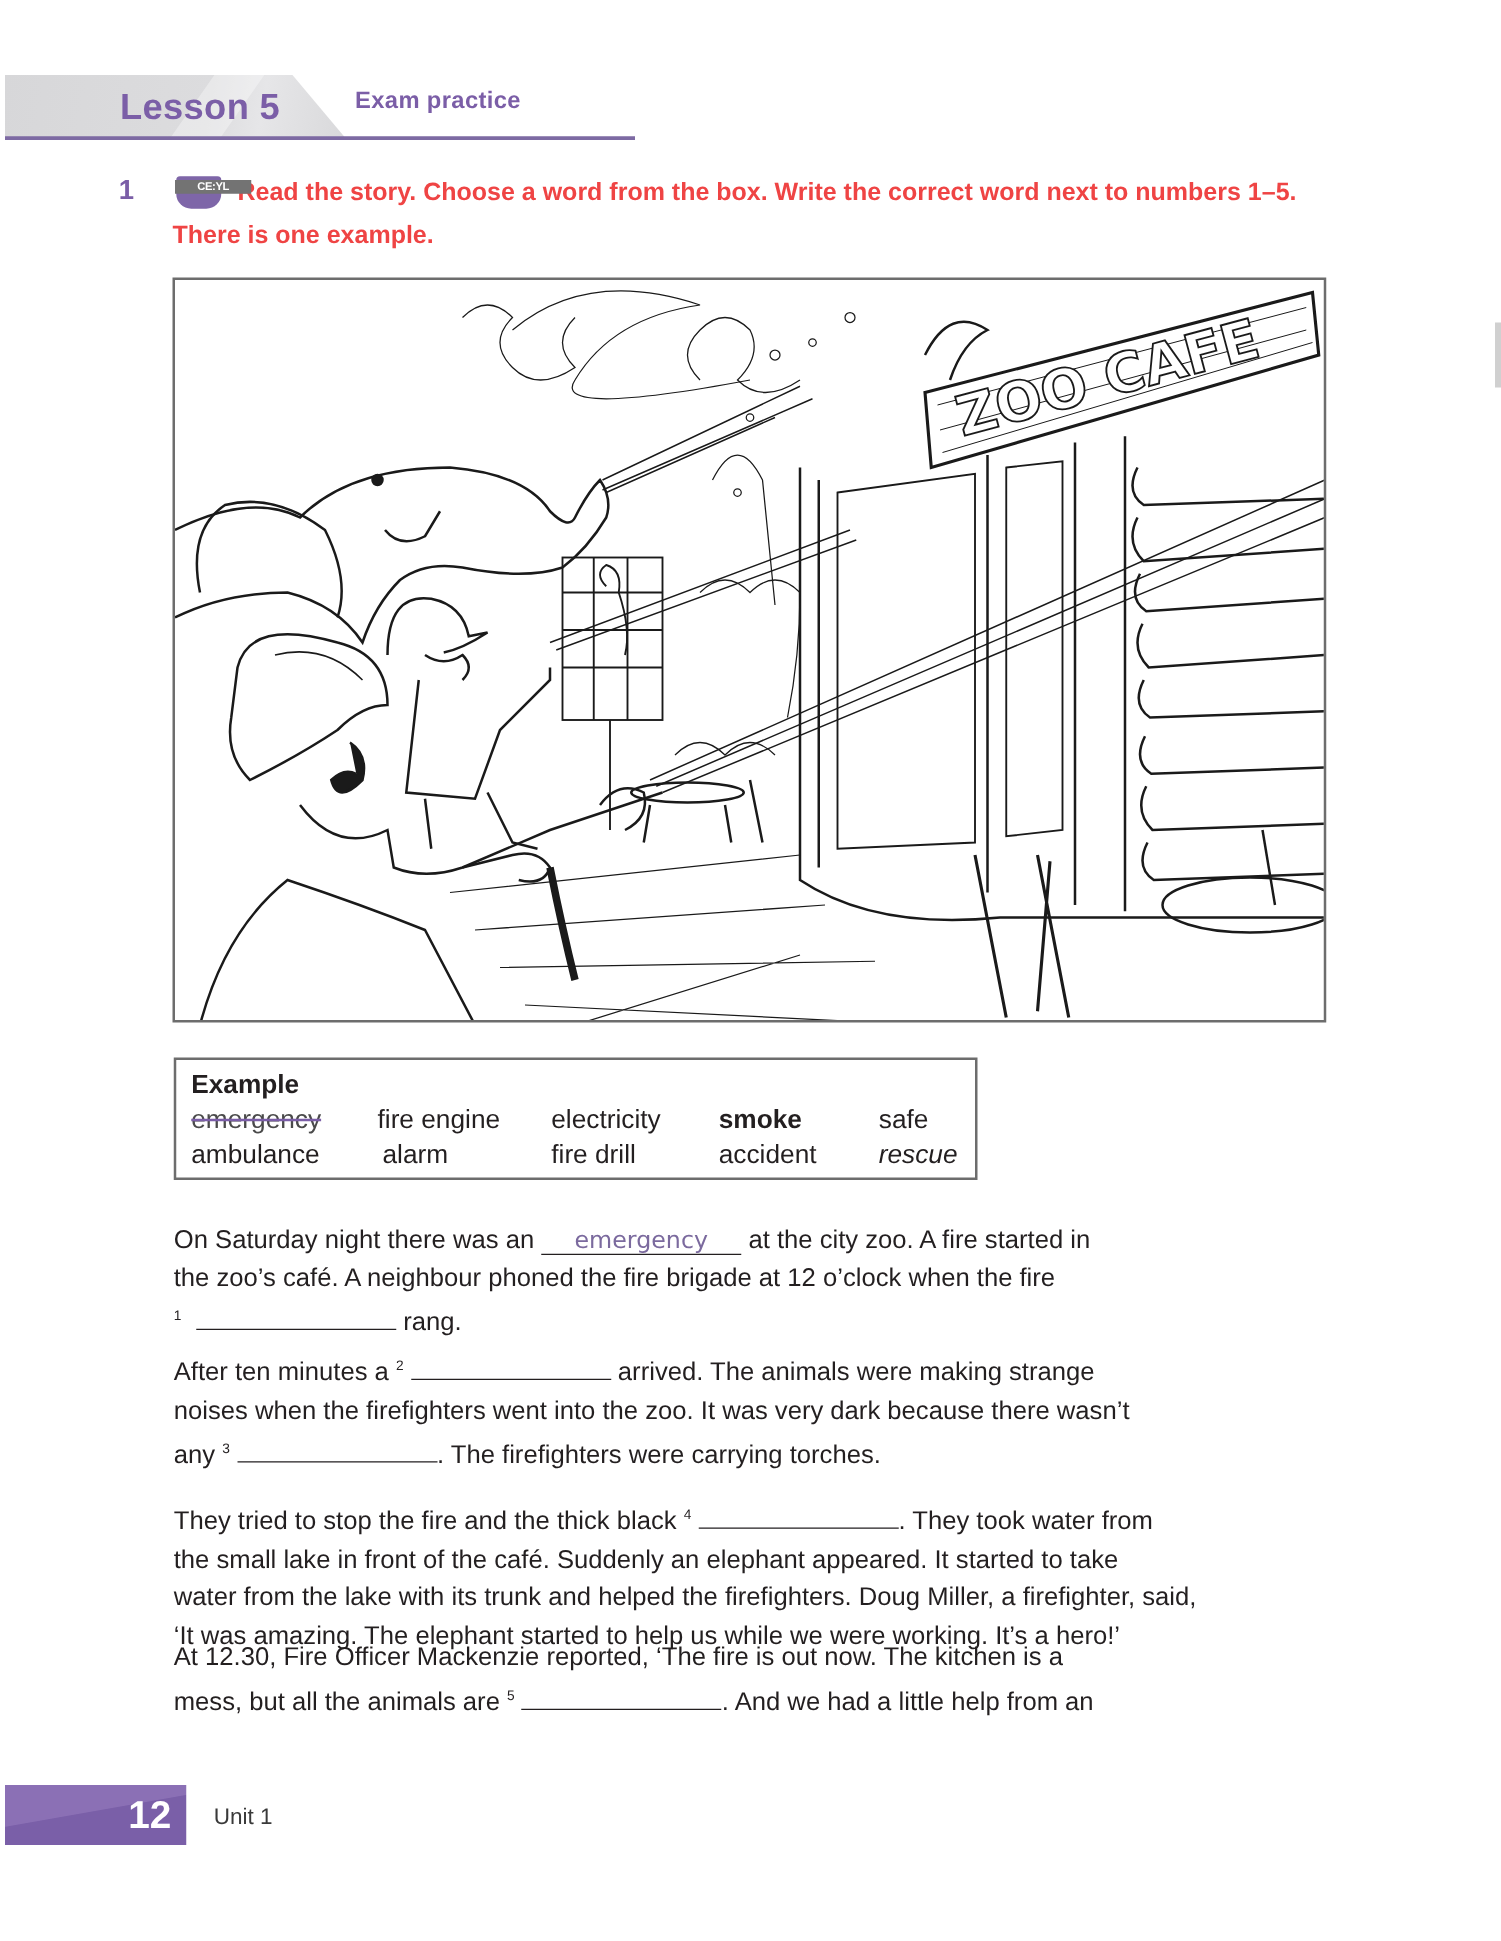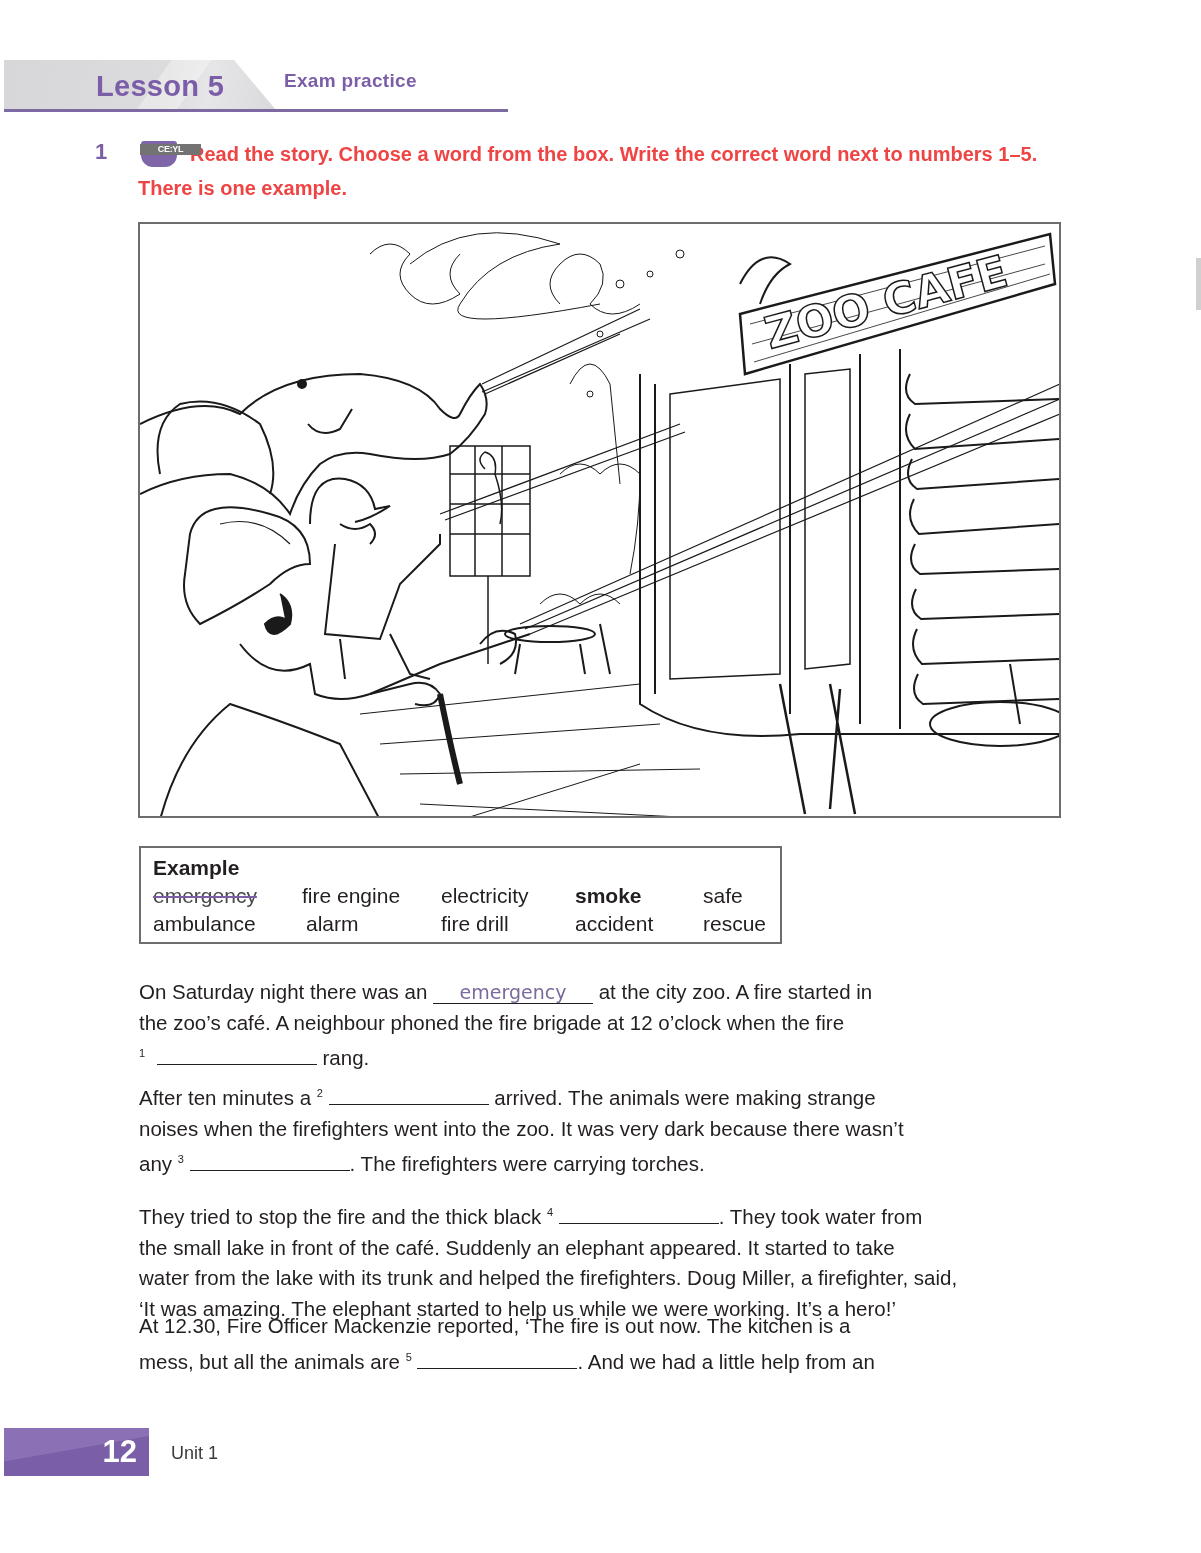--- a/index.html
+++ b/index.html
@@ -171,21 +171,21 @@
   <div class="example-label">Example</div>
   <div class="word struck" style="left:12px; top:36px;">emergency</div>
   <div class="word" style="left:161px; top:36px;">fire engine</div>
   <div class="word" style="left:300px; top:36px;">electricity</div>
   <div class="word" style="left:434px; top:36px;font-weight:bold;">smoke</div>
   <div class="word" style="left:562px; top:36px;">safe</div>
   <div class="word" style="left:12px; top:64px;">ambulance</div>
   <div class="word" style="left:165px; top:64px;">alarm</div>
   <div class="word" style="left:300px; top:64px;">fire drill</div>
   <div class="word" style="left:434px; top:64px;">accident</div>
-  <div class="word" style="left:562px; top:64px;">rescue</div>
+  <div class="word" style="left:562px; top:64px;font-style:italic;">rescue</div>
 </div>
 
 <div class="story" style="top:977px;">
   <div>
     <span>On Saturday night there was an</span>
     <span class="gap-example">emergency</span>
     <span>at the city zoo. A fire started in</span>
   </div>
   <div>the zoo’s café. A neighbour phoned the fire brigade at 12 o’clock when the fire</div>
   <div>

